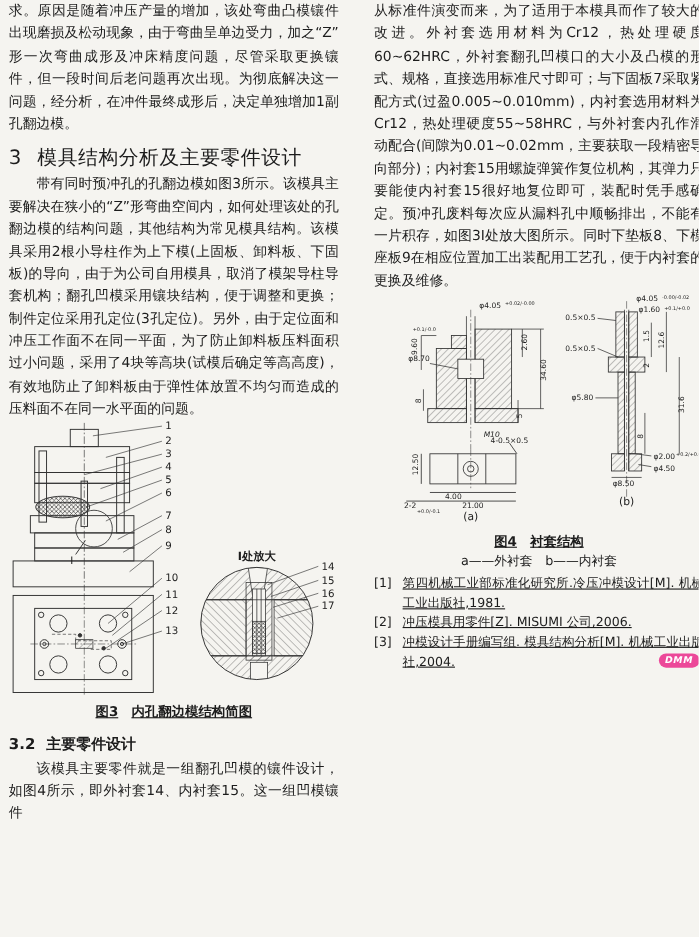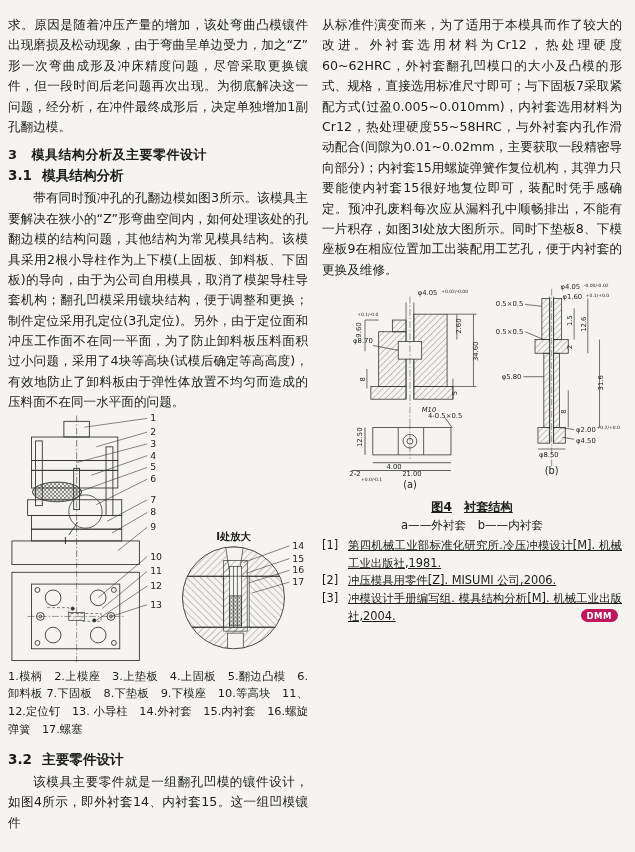--- a/index.html
+++ b/index.html
@@ -1,60 +1,57 @@
 <!DOCTYPE html>
 <html lang="zh"><head>
 <meta charset="utf-8">
 <style>
   html,body{margin:0;padding:0;width:635px;height:852px;overflow:hidden;
     background:#f5f4f0;color:#1c1c1c;
     font-family:"DejaVu Sans","Liberation Sans",sans-serif;}
-  .page{display:flex;gap:14px;padding:15px 10px 0 8px;box-sizing:border-box;}
+  .page{display:flex;gap:32px;padding:0 10px 0 8px;box-sizing:border-box;}
   .col{width:300px;flex:0 0 300px;}
   p.body{font-size:12.6px;line-height:1.62;text-align:justify;margin:0;
     text-justify:inter-ideograph;}
   p.indent{text-indent:2em;}
-  h2.sec{font-size:13px;font-weight:bold;margin:9px 0 2px;letter-spacing:.5px;}
+  h2.sec{font-size:18px;font-weight:normal;margin:9px 0 2px;letter-spacing:.5px;}
   h2.sec .num{margin-right:14px;}
   h3.subsec{font-size:13.6px;font-weight:bold;margin:3px 0 3px;}
   h3.subsec .num{margin-right:10px;}
   figure{margin:0;}
   .figcap{font-size:12.2px;font-weight:bold;text-align:center;margin:3px 0 2px;text-decoration:underline;}
   .figcap .fno{margin-right:12px;}
   .figlegend{font-size:11.6px;text-align:center;margin:0 0 4px;}
   .parts{font-size:11.3px;line-height:1.58;text-align:justify;margin:1px 0 0;}
   .refs{margin-top:2px;}
   .ref{display:flex;font-size:11.4px;line-height:1.55;}
   .ref-num{flex:0 0 26px;}
   .ref-text{flex:1;text-align:justify;text-decoration:underline;}
   .endrow{display:flex;justify-content:flex-end;margin-top:-16px;padding-right:4px;}
-  .badge{background:#be185d;color:#fff;font-weight:bold;
+  .badge{background:#ec4899;color:#fff;font-weight:bold;font-style:italic;
     font-size:8.5px;border-radius:9px;padding:1.5px 6px;letter-spacing:.5px;}
   svg text{font-family:"DejaVu Sans","Liberation Sans",sans-serif;fill:#1c1c1c;}
   .co{font-size:9.5px;}
   .dim{font-size:7px;}
   .tol{font-size:4.6px;}
   .dtl{font-size:10.5px;font-weight:bold;}
   .sub{font-size:10px;}
 </style>
 </head>
 <body>
 
 <div class="page">
 
   <div class="col">
 
     <p class="body">求。原因是随着冲压产量的增加，该处弯曲凸模镶件出现磨损及松动现象，由于弯曲呈单边受力，加之“Z”形一次弯曲成形及冲床精度问题，尽管采取更换镶件，但一段时间后老问题再次出现。为彻底解决这一问题，经分析，在冲件最终成形后，决定单独增加1副孔翻边模。</p>
 
     <h2 class="sec">
       <span class="num">3</span><span>模具结构分析及主要零件设计</span>
     </h2>
-    <h3 class="subsec">
-      <span class="num">3.1</span><span>模具结构分析</span>
-    </h3>
 
     <p class="body indent">带有同时预冲孔的孔翻边模如图3所示。该模具主要解决在狭小的“Z”形弯曲空间内，如何处理该处的孔翻边模的结构问题，其他结构为常见模具结构。该模具采用2根小导柱作为上下模(上固板、卸料板、下固板)的导向，由于为公司自用模具，取消了模架导柱导套机构；翻孔凹模采用镶块结构，便于调整和更换；制件定位采用孔定位(3孔定位)。另外，由于定位面和冲压工作面不在同一平面，为了防止卸料板压料面积过小问题，采用了4块等高块(试模后确定等高高度)，有效地防止了卸料板由于弹性体放置不均匀而造成的压料面不在同一水平面的问题。</p>
 
     <figure>
       <svg width="300" height="250" viewBox="0 0 306 254">
         <defs>
           <pattern id="f3h1" width="5" height="5" patternTransform="rotate(45)" patternUnits="userSpaceOnUse">
             <line x1="0" y1="0" x2="0" y2="5" stroke="#444" stroke-width="0.6"></line>
           </pattern>
           <pattern id="f3h2" width="5" height="5" patternTransform="rotate(-45)" patternUnits="userSpaceOnUse">
@@ -168,21 +165,23 @@
           <line x1="245" y1="173" x2="287" y2="160"></line>
             <line x1="249" y1="183" x2="287" y2="172"></line>
         </g>
         <g>
           <text x="290" y="138" class="co">14</text>
           <text x="290" y="151" class="co">15</text>
           <text x="290" y="163" class="co">16</text>
           <text x="290" y="175" class="co">17</text>
         </g>
       </svg>
-      <p class="parts">1.模柄　2.上模座　3.上垫板　4.上固板　5.翻边凸模　6.卸料板 7.下固板　8.下垫板　9.下模座　10.等高块　11、12.定位钉　13. 小导柱　14.外衬套　15.内衬套　16.螺旋弹簧　17.螺塞</p>
+      <figcaption class="figcap">
+        <span class="fno">图3</span><span>内孔翻边模结构简图</span>
+      </figcaption>
     </figure>
 
     <h3 class="subsec" style="margin-top:12px">
       <span class="num">3.2</span><span>主要零件设计</span>
     </h3>
     <p class="body indent">该模具主要零件就是一组翻孔凹模的镶件设计，如图4所示，即外衬套14、内衬套15。这一组凹模镶件</p>
   </div>
 
   <div class="col">
 

